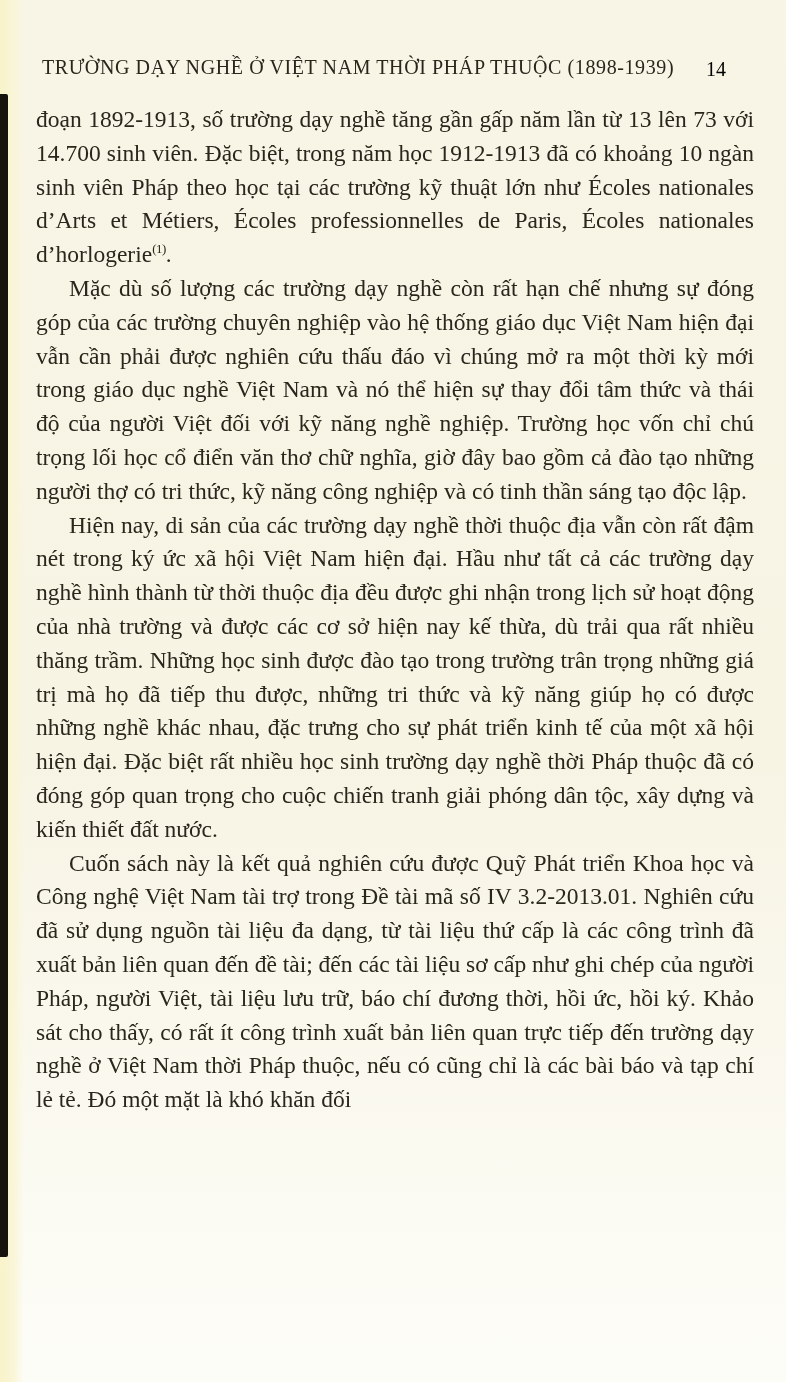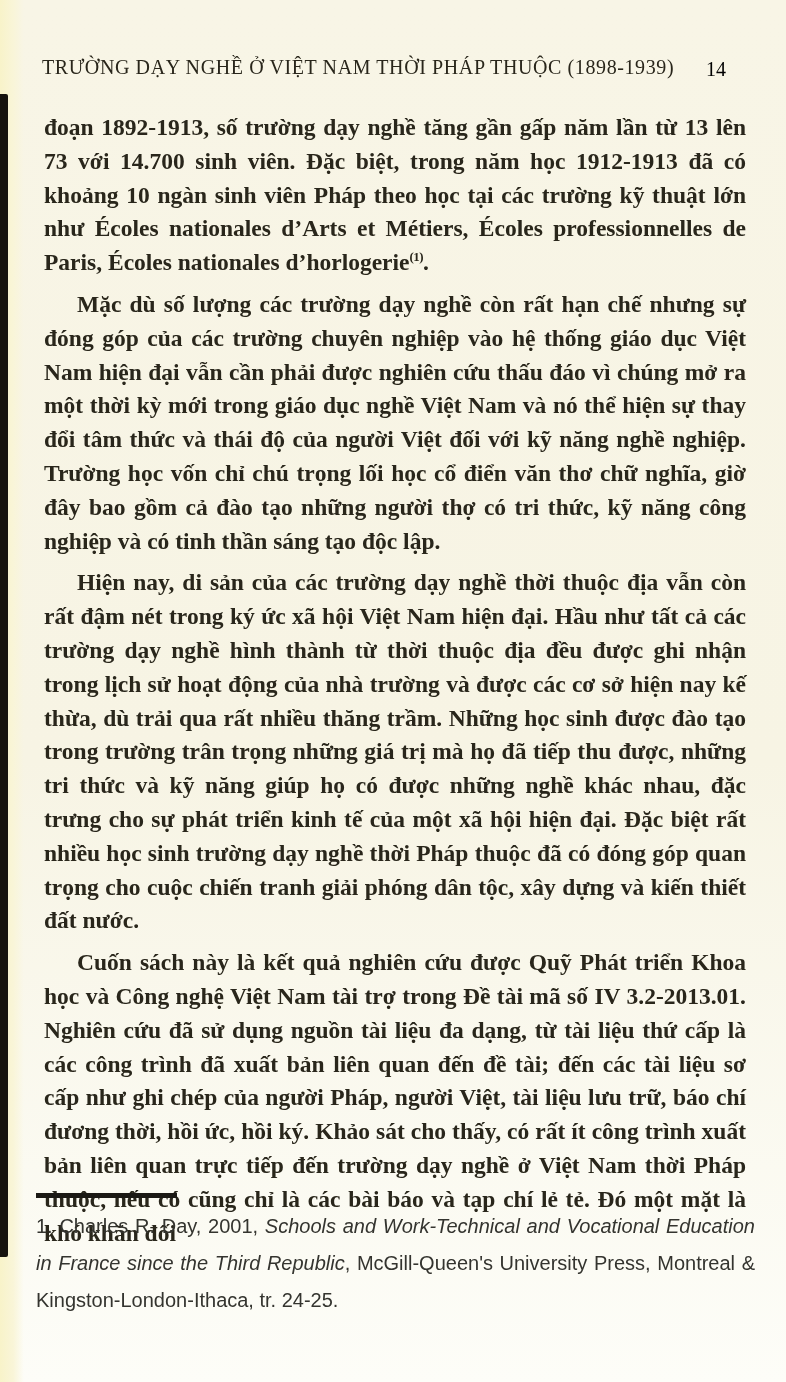--- a/index.html
+++ b/index.html
@@ -32,21 +32,21 @@
   .folio{
     position:absolute;left:706px;top:58px;
     font-size:20px;
   }
   .body-text{
     position:absolute;left:36px;top:103px;width:718px;
     color:var(--body-text,#2a271c);
     font-size:23.5px;line-height:33.8px;
     text-align:justify;
   }
-  .body-text p{margin:8px;font-weight:bold;}
+  .body-text p{margin:0;}
   .body-text p.indent{text-indent:33px;}
   .body-text sup{
     font-size:0.55em;line-height:0;vertical-align:super;letter-spacing:-0.5px;
   }
   .footnote-block{
     position:absolute;left:36px;top:1193px;width:719px;
     color:var(--footnote-text,#34342f);
     font-family:"Liberation Sans", sans-serif;
     font-size:20px;line-height:37px;
     text-align:justify;
@@ -73,18 +73,14 @@
 
   <div class="folio">14</div>
 
   <main class="body-text">
       <p>đoạn 1892-1913, số trường dạy nghề tăng gần gấp năm lần từ 13 lên 73 với 14.700 sinh viên. Đặc biệt, trong năm học 1912-1913 đã có khoảng 10 ngàn sinh viên Pháp theo học tại các trường kỹ thuật lớn như Écoles nationales d’Arts et Métiers, Écoles professionnelles de Paris, Écoles nationales d’horlogerie<sup>(1)</sup>.</p>
       <p class="indent">Mặc dù số lượng các trường dạy nghề còn rất hạn chế nhưng sự đóng góp của các trường chuyên nghiệp vào hệ thống giáo dục Việt Nam hiện đại vẫn cần phải được nghiên cứu thấu đáo vì chúng mở ra một thời kỳ mới trong giáo dục nghề Việt Nam và nó thể hiện sự thay đổi tâm thức và thái độ của người Việt đối với kỹ năng nghề nghiệp. Trường học vốn chỉ chú trọng lối học cổ điển văn thơ chữ nghĩa, giờ đây bao gồm cả đào tạo những người thợ có tri thức, kỹ năng công nghiệp và có tinh thần sáng tạo độc lập.</p>
       <p class="indent">Hiện nay, di sản của các trường dạy nghề thời thuộc địa vẫn còn rất đậm nét trong ký ức xã hội Việt Nam hiện đại. Hầu như tất cả các trường dạy nghề hình thành từ thời thuộc địa đều được ghi nhận trong lịch sử hoạt động của nhà trường và được các cơ sở hiện nay kế thừa, dù trải qua rất nhiều thăng trầm. Những học sinh được đào tạo trong trường trân trọng những giá trị mà họ đã tiếp thu được, những tri thức và kỹ năng giúp họ có được những nghề khác nhau, đặc trưng cho sự phát triển kinh tế của một xã hội hiện đại. Đặc biệt rất nhiều học sinh trường dạy nghề thời Pháp thuộc đã có đóng góp quan trọng cho cuộc chiến tranh giải phóng dân tộc, xây dựng và kiến thiết đất nước.</p>
       <p class="indent">Cuốn sách này là kết quả nghiên cứu được Quỹ Phát triển Khoa học và Công nghệ Việt Nam tài trợ trong Đề tài mã số IV 3.2-2013.01. Nghiên cứu đã sử dụng nguồn tài liệu đa dạng, từ tài liệu thứ cấp là các công trình đã xuất bản liên quan đến đề tài; đến các tài liệu sơ cấp như ghi chép của người Pháp, người Việt, tài liệu lưu trữ, báo chí đương thời, hồi ức, hồi ký. Khảo sát cho thấy, có rất ít công trình xuất bản liên quan trực tiếp đến trường dạy nghề ở Việt Nam thời Pháp thuộc, nếu có cũng chỉ là các bài báo và tạp chí lẻ tẻ. Đó một mặt là khó khăn đối</p>
     </main>
 
-  <div class="footnote-block">
-    <div class="footnote-rule"></div>
-    <p class="footnote-text">1. Charles R. Day, 2001, <em>Schools and Work-Technical and Vocational Education in France since the Third Republic</em>, McGill-Queen's University Press, Montreal &amp; Kingston-London-Ithaca, tr. 24-25.</p>
-  </div>
 
 </div>
 
 </body></html>

